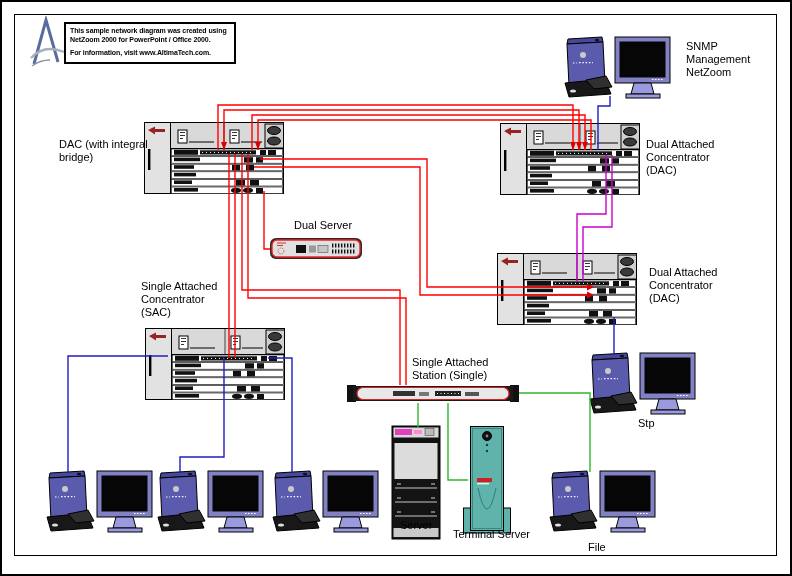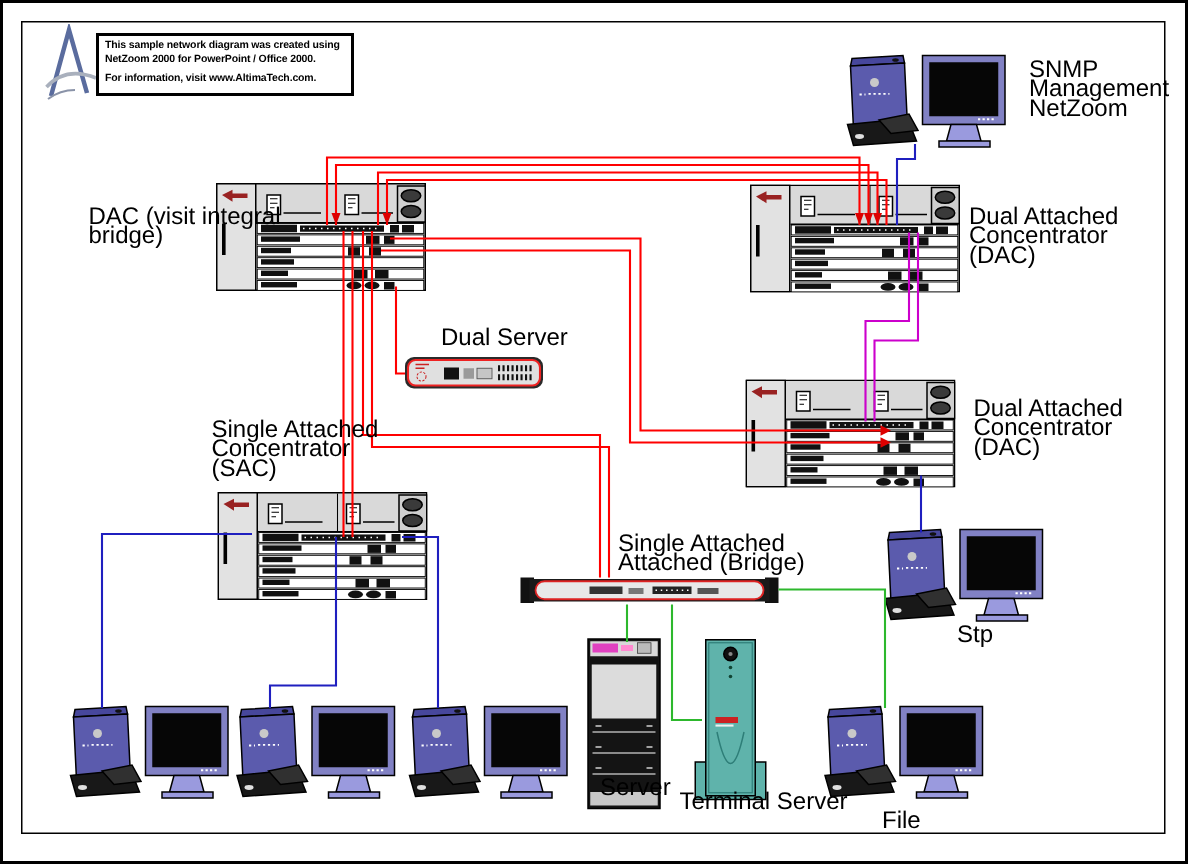--- a/index.html
+++ b/index.html
@@ -7,21 +7,21 @@
     position:relative;width:792px;height:576px;background:#fff;
     border:2px solid #000;box-sizing:border-box;overflow:hidden;
     font-family:"Liberation Sans",sans-serif;
   }
   .inner-border{
     position:absolute;left:12px;top:12px;right:13px;bottom:18px;
     border:1px solid #000;pointer-events:none;
   }
   svg.diagram{position:absolute;left:0;top:0;}
   .lbl{
-    position:absolute;font-size:16px;line-height:13px;color:#000;
+    position:absolute;font-size:11px;line-height:13px;color:#000;
     white-space:nowrap;
   }
   .note-box{
     position:absolute;left:62px;top:20px;width:172px;height:42px;
     border:2px solid #000;box-sizing:border-box;background:#fff;
     font-size:7px;font-weight:bold;line-height:9px;padding:2px 4px;
     letter-spacing:-0.1px;white-space:nowrap;overflow:hidden;
   }
   .note-box .gap{height:4px;}
   .logo-wrap{position:absolute;left:28px;top:14px;width:36px;height:52px;}
@@ -240,21 +240,21 @@
     </g>
   </svg>
 
   <div class="lbl" style="left:684px;top:38px">
     <span>SNMP</span><br>
     <span>Management</span><br>
     <span>NetZoom</span>
   </div>
 
   <div class="lbl" style="left:57px;top:136px">
-    <span>DAC (visit integral</span><br>
+    <span>DAC (with integral</span><br>
     <span>bridge)</span>
   </div>
 
   <div class="lbl" style="left:644px;top:136px">
     <span>Dual Attached</span><br>
     <span>Concentrator</span><br>
     <span>(DAC)</span>
   </div>
 
   <div class="lbl" style="left:647px;top:264px">
@@ -266,20 +266,20 @@
   <div class="lbl" style="left:292px;top:217px">Dual Server</div>
 
   <div class="lbl" style="left:139px;top:278px">
     <span>Single Attached</span><br>
     <span>Concentrator</span><br>
     <span>(SAC)</span>
   </div>
 
   <div class="lbl" style="left:410px;top:354px">
     <span>Single Attached</span><br>
-    <span>Attached (Bridge)</span>
+    <span>Station (Single)</span>
   </div>
 
   <div class="lbl" style="left:636px;top:415px">Stp</div>
   <div class="lbl" style="left:398px;top:517px">Server</div>
   <div class="lbl" style="left:451px;top:526px">Terminal Server</div>
   <div class="lbl" style="left:586px;top:539px">File</div>
 </div>
 
 </body></html>

